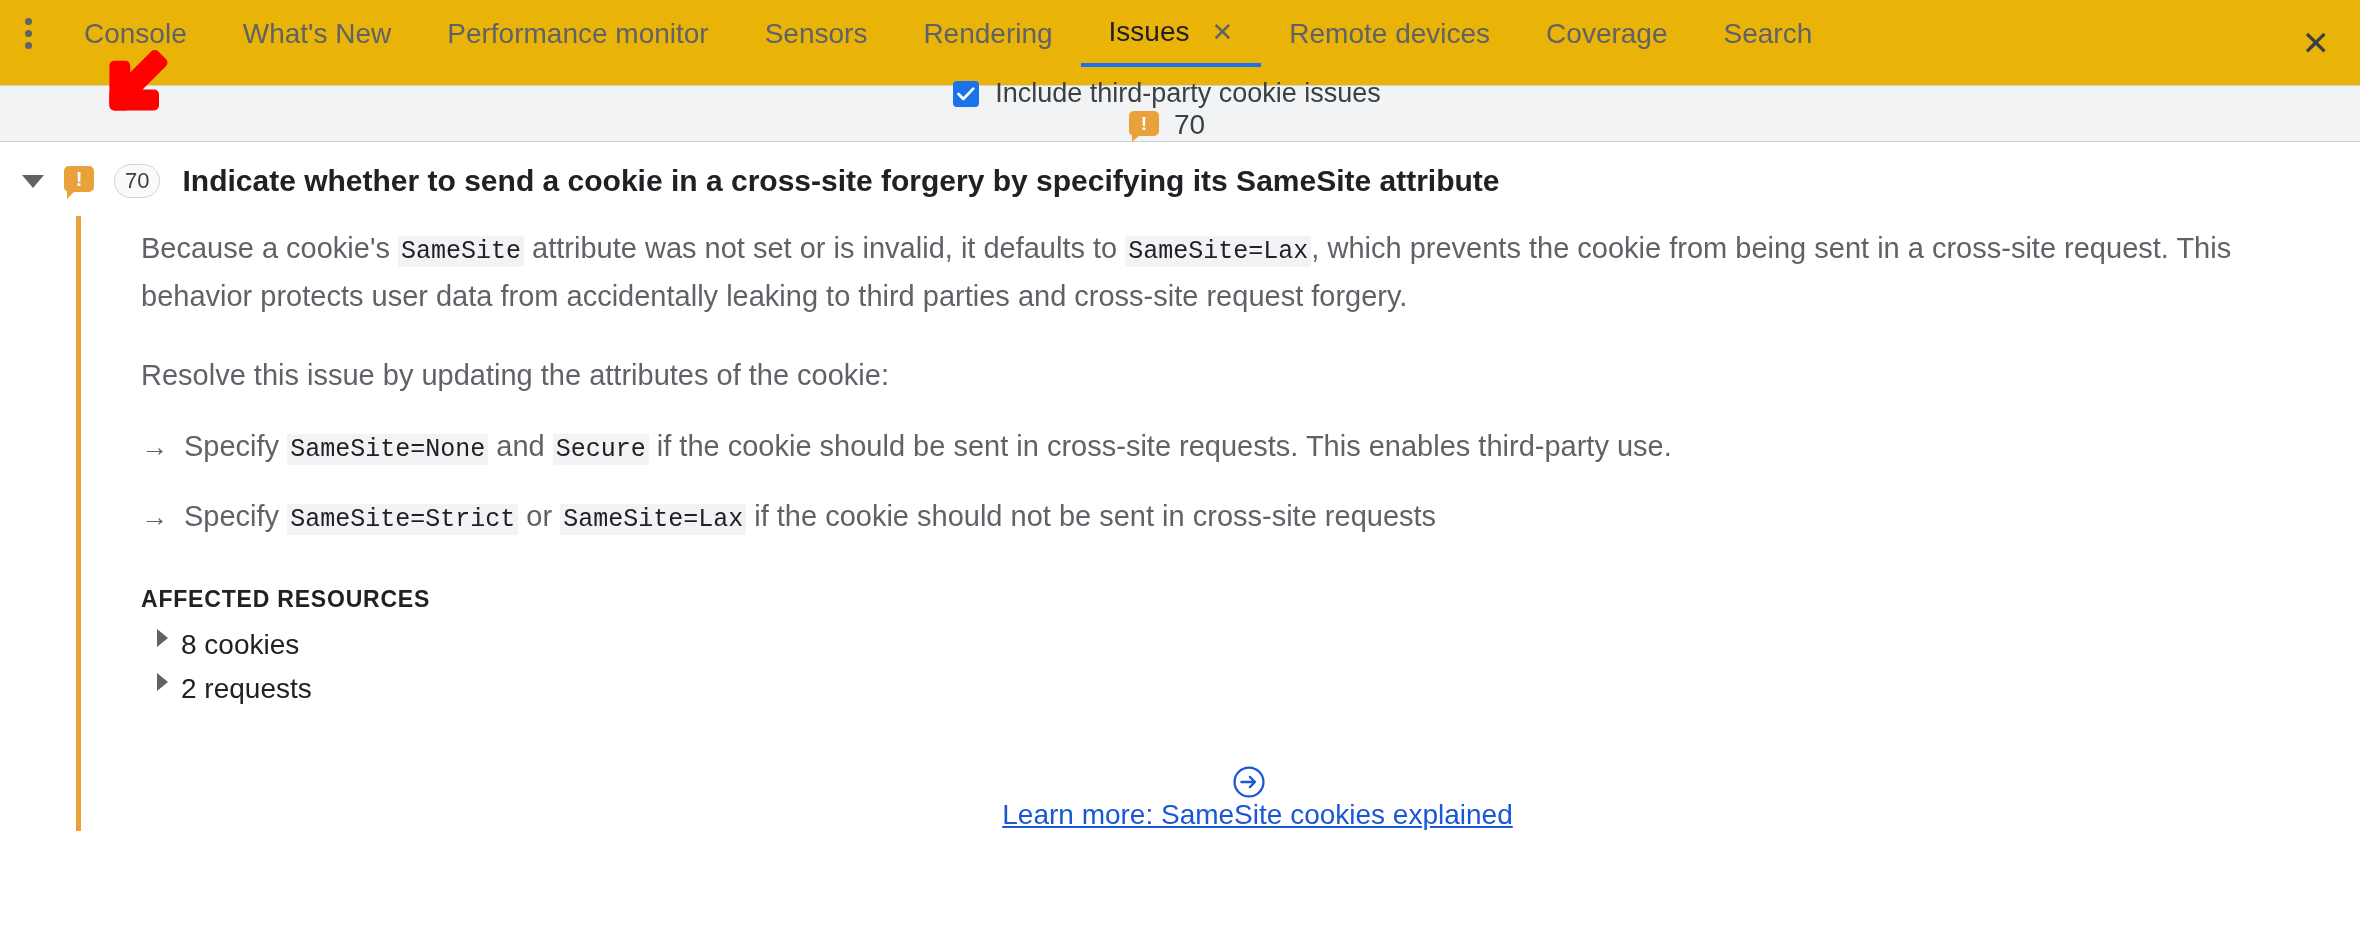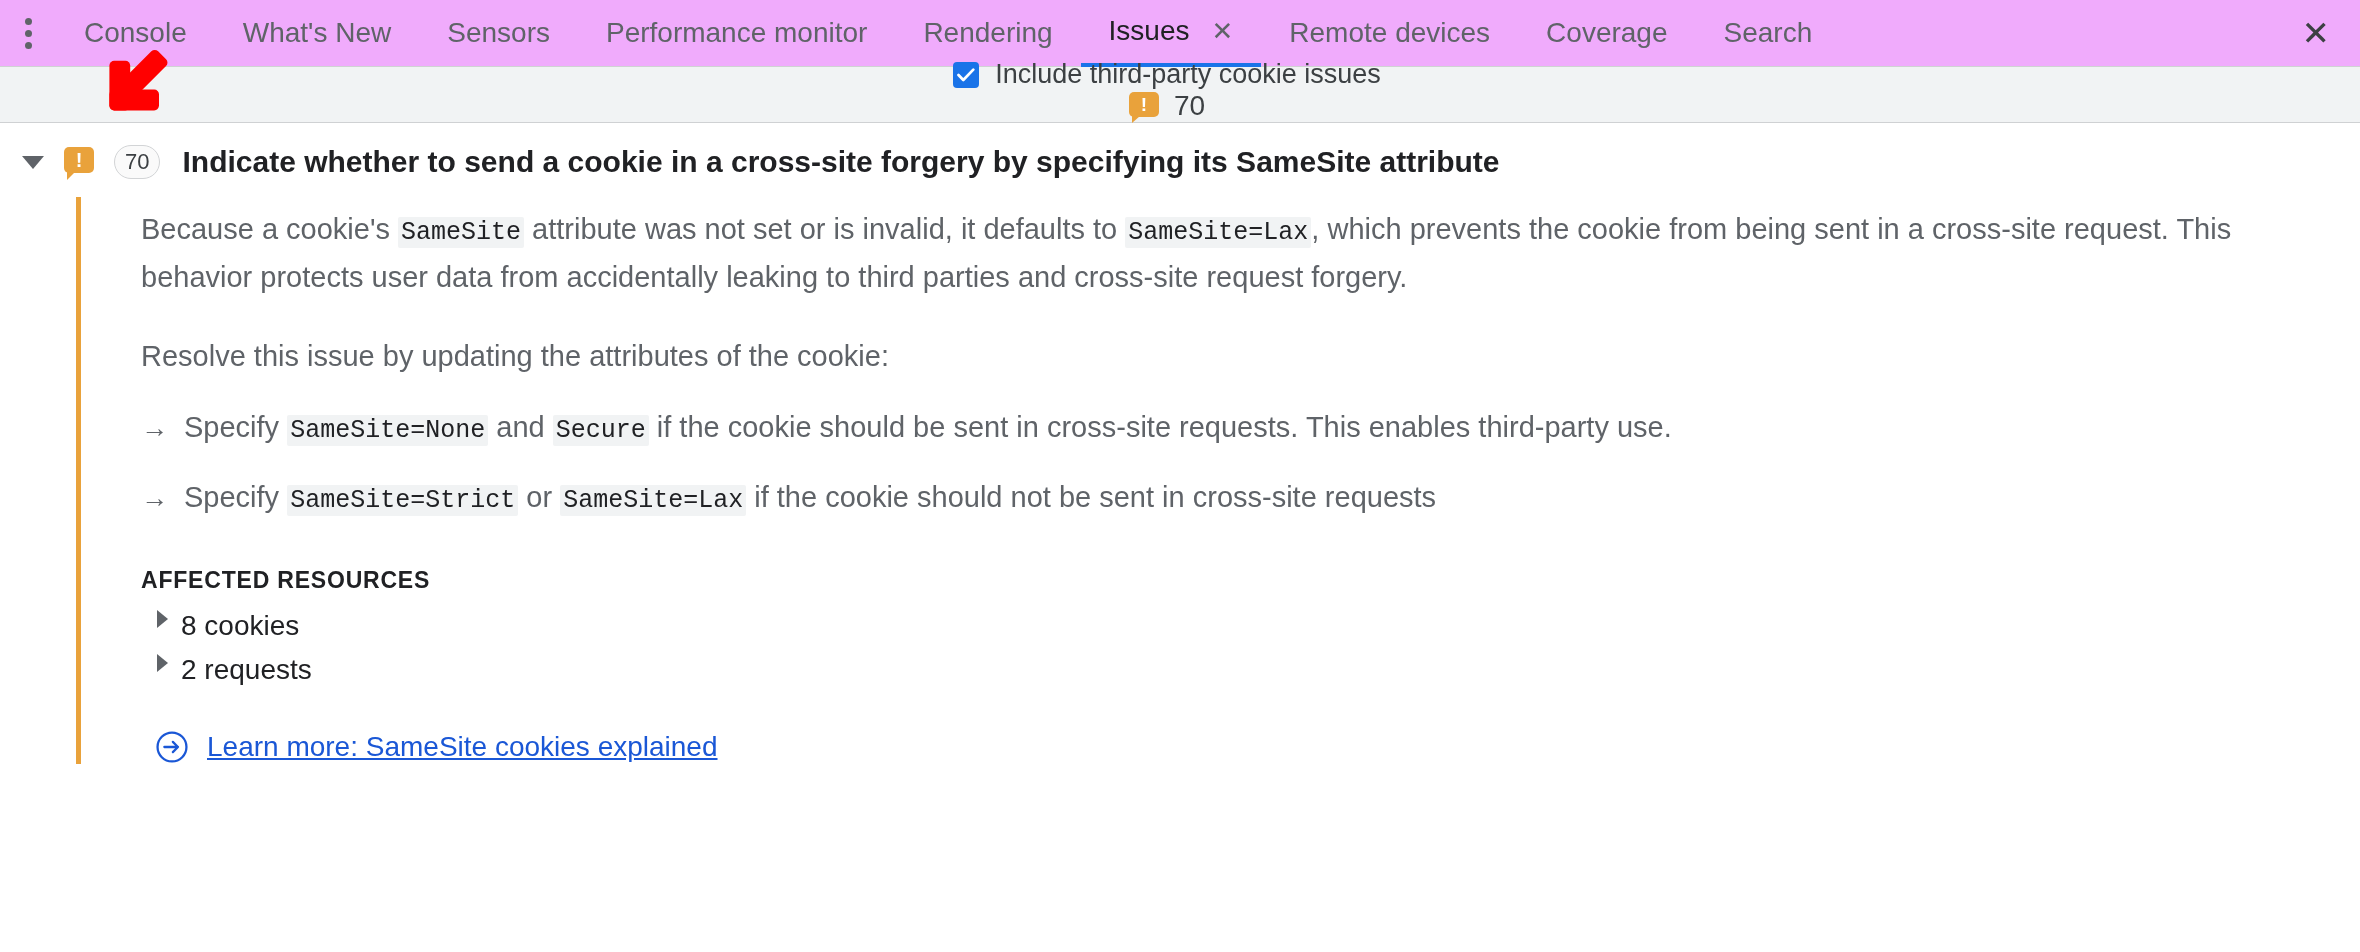--- a/index.html
+++ b/index.html
@@ -10,25 +10,25 @@
   body {
     width: 2360px;
     height: 952px;
     font-family: "Liberation Sans", sans-serif;
     overflow: hidden;
     position: relative;
   }
 
   
   .tabbar {
-    height: 67px;
-    background: #f0abfc;
+    height: 86px;
+    background: #eab308;
     border-bottom: 1px solid #cfd1d3;
     display: flex;
-    align-items: center;
+    align-items: flex-start;
     position: relative;
     box-sizing: border-box;
   }
   .kebab {
     width: 56px;
     height: 67px;
     display: flex;
     flex-direction: column;
     align-items: center;
     justify-content: center;
@@ -268,22 +268,23 @@
     margin-right: 13px;
     flex: none;
   }
   .res-label {
     font-size: 28px;
     color: #202124;
   }
   .learn-row {
     display: flex;
     align-items: center;
-    margin-top: 44px;
+    margin-top: 60px;
     margin-left: 14px;
+    flex-direction: column;
   }
   .learn-ico {
     width: 34px;
     height: 34px;
     margin-right: 18px;
     flex: none;
   }
   .learn-link {
     font-size: 28px;
     color: #1a57d6;
@@ -314,24 +315,24 @@
   </div>
 
   <div class="tabs">
     <div class="tab">
       <span>Console</span>
     </div>
     <div class="tab">
       <span>What's New</span>
     </div>
     <div class="tab">
+      <span>Performance monitor</span>
+    </div>
+    <div class="tab">
       <span>Sensors</span>
-    </div>
-    <div class="tab">
-      <span>Performance monitor</span>
     </div>
     <div class="tab">
       <span>Rendering</span>
     </div>
     <div class="tab active">
       <span>Issues</span>
       <span class="close-x">✕</span>
     </div>
     <div class="tab">
       <span>Remote devices</span>

